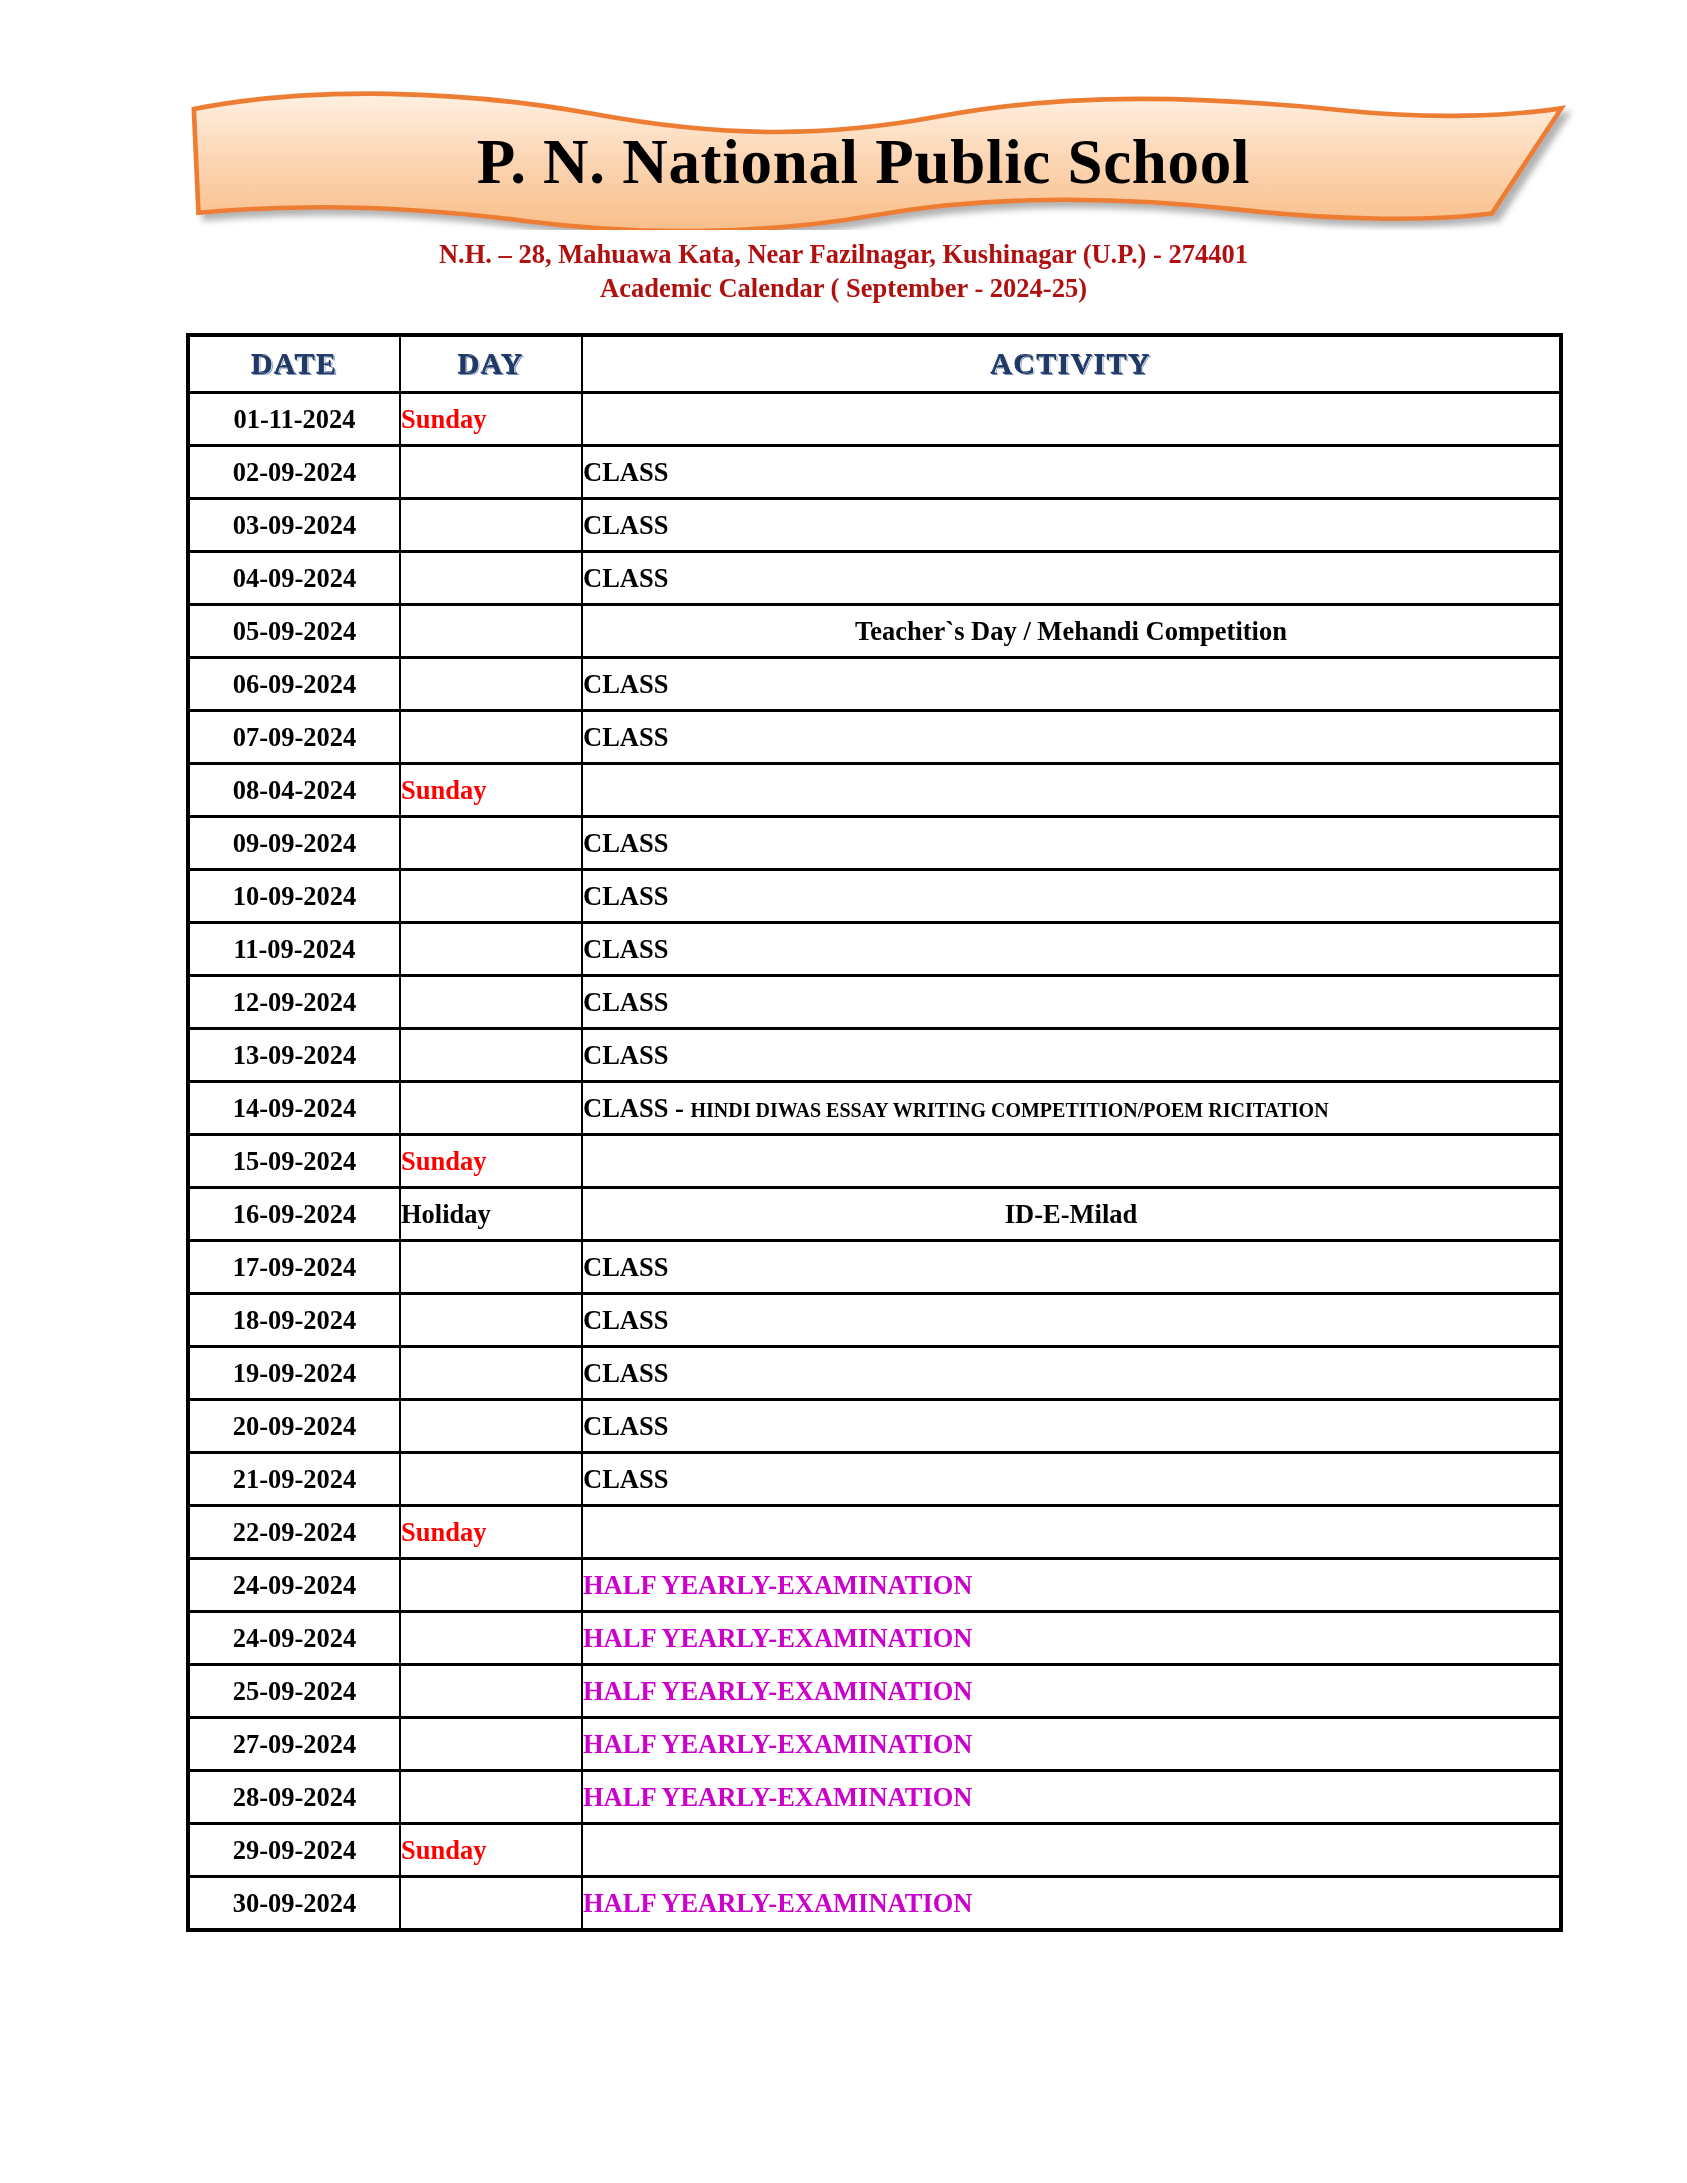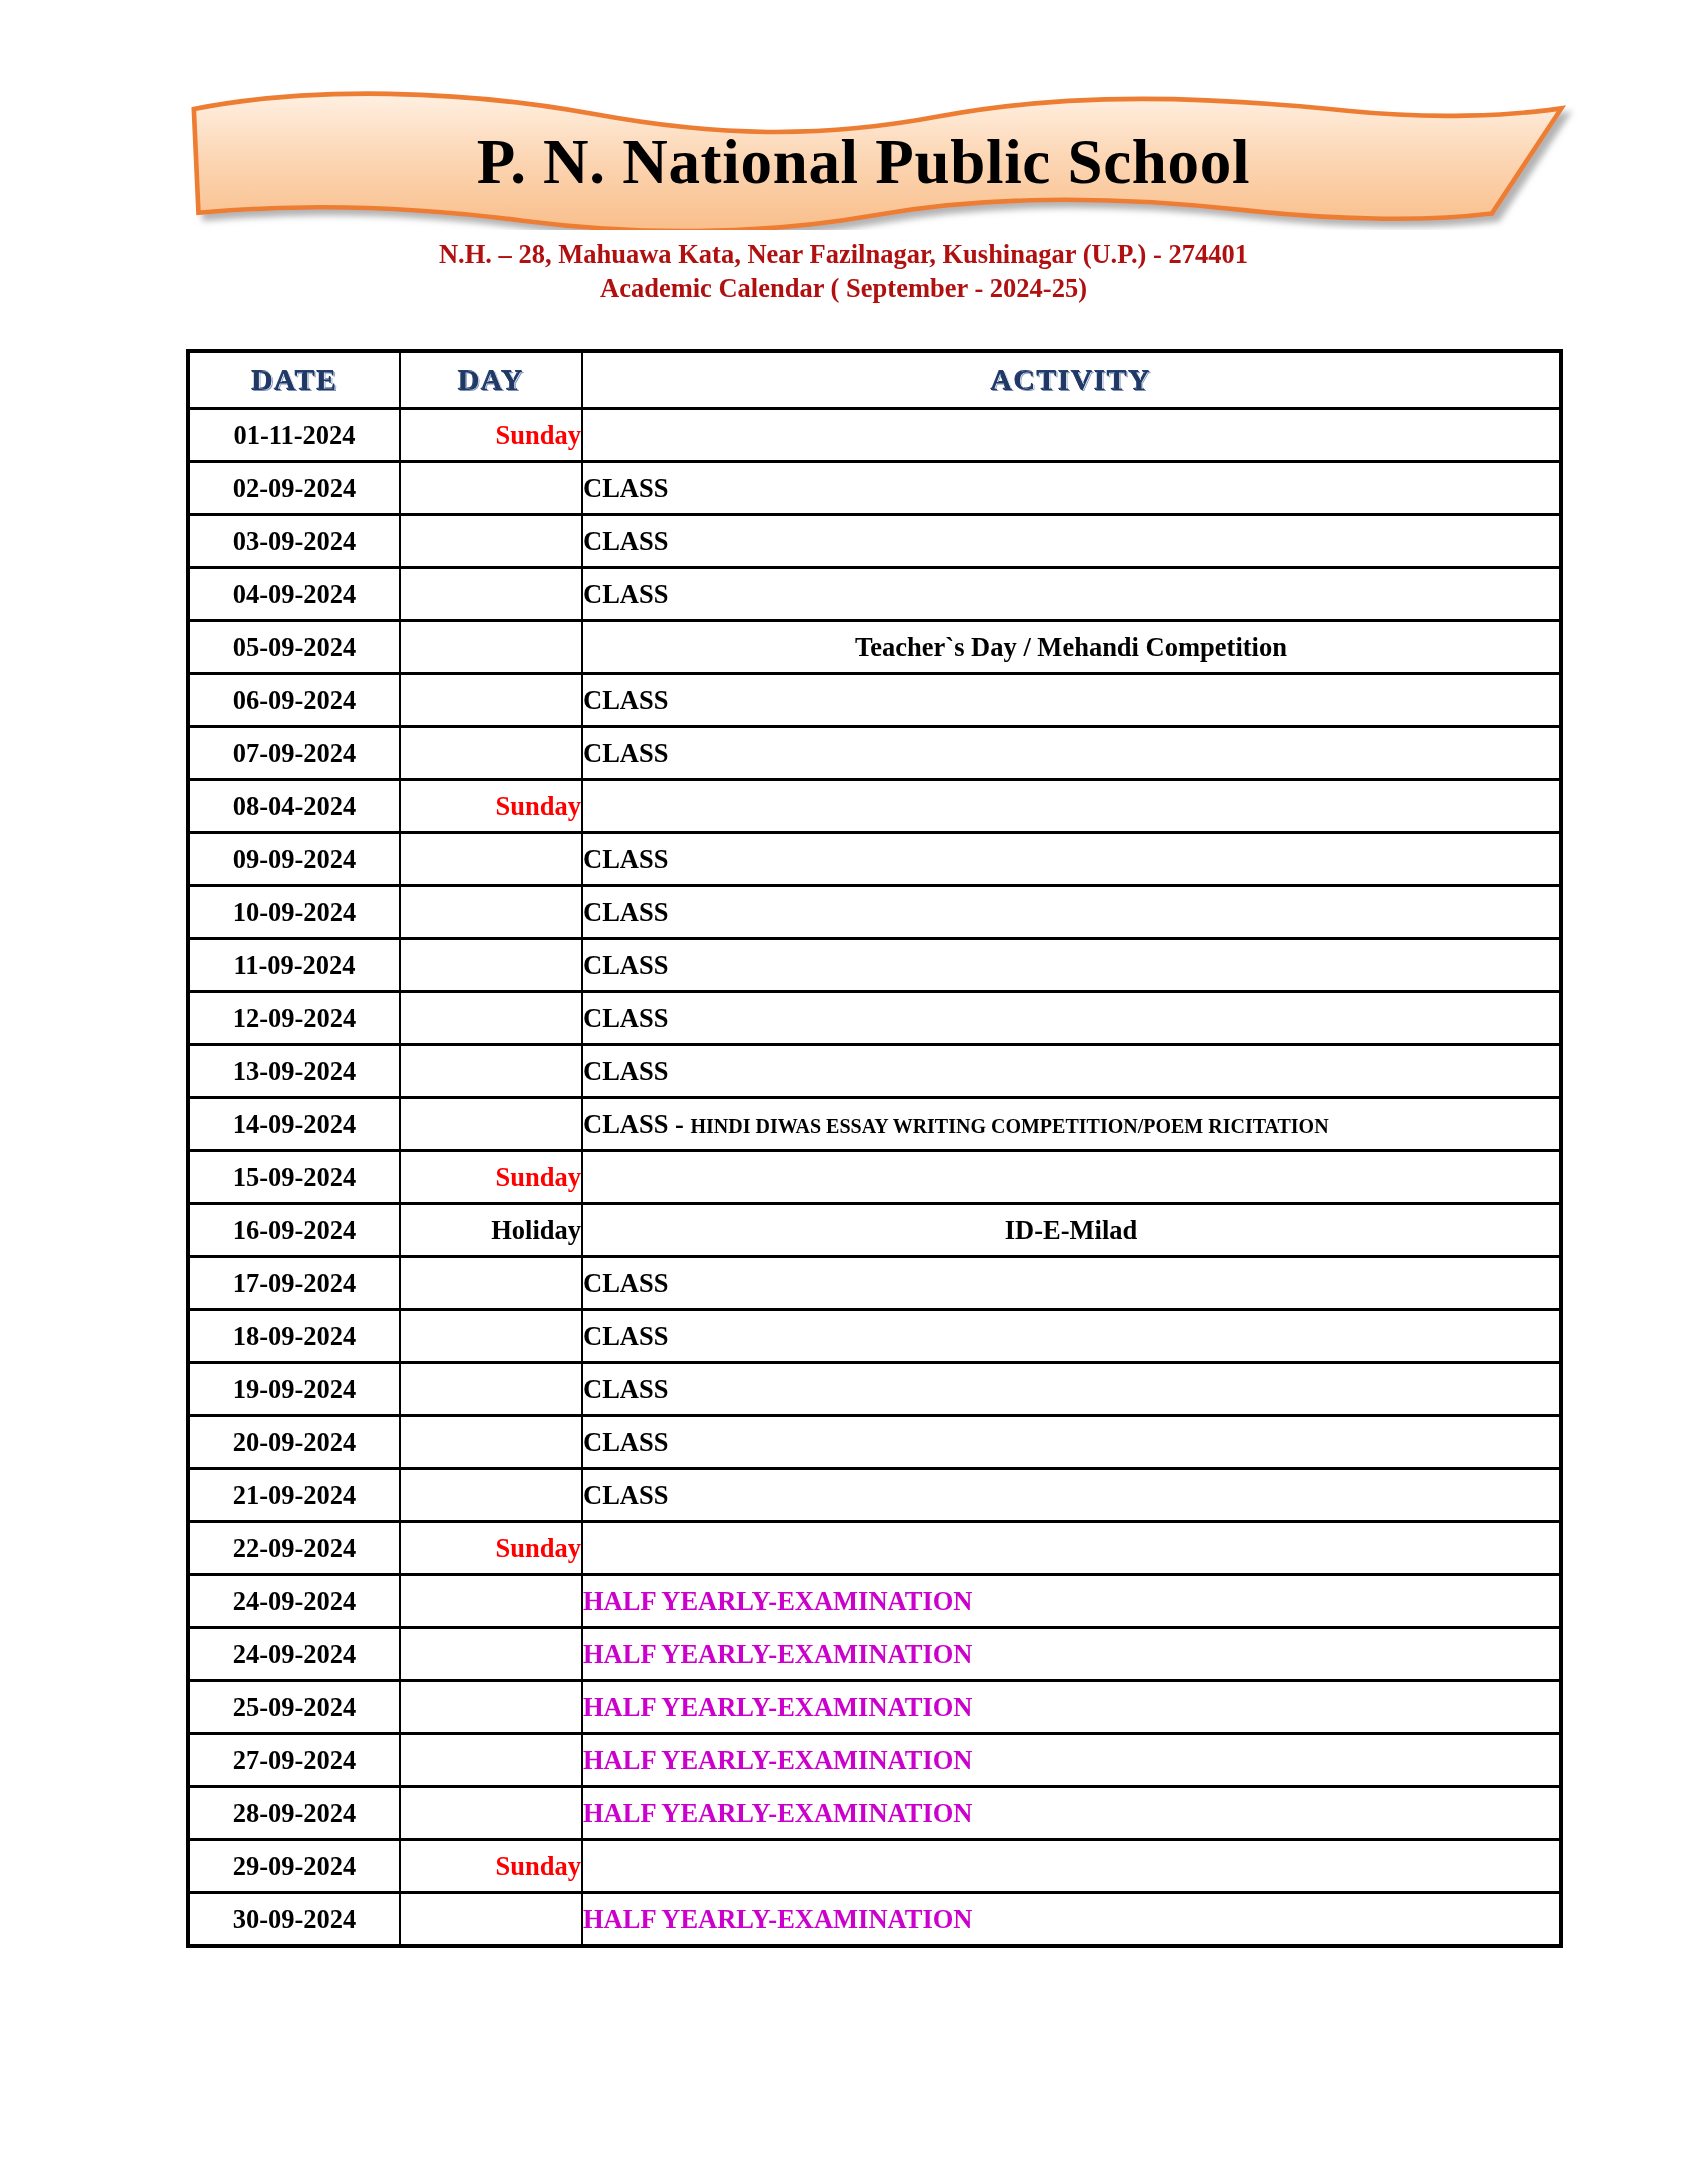--- a/index.html
+++ b/index.html
@@ -72,21 +72,20 @@
 
   
   #calendar-table {
     position: absolute;
     left: 186px;
     top: 333px;
     width: 1372px;
     border-collapse: collapse;
     table-layout: fixed;
     background: #404040;
-    margin-top: 16px;
   }
   #calendar-table col.c-date  { width: 212px; }
   #calendar-table col.c-day   { width: 182px; }
   #calendar-table col.c-act   { width: 979px; }
 
   #calendar-table th,
   #calendar-table td {
     border: 1.3px solid #000000;
     padding: 0;
     vertical-align: middle;
@@ -130,21 +129,21 @@
   }
   .date-text {
     font-family: "Liberation Serif", serif;
     font-weight: bold;
     font-size: 26.5px;
     color: #000000;
     line-height: 1;
   }
 
   td.day-cell {
-    text-align: right;
+    text-align: left;
   }
   .day-text {
     font-family: "Liberation Serif", serif;
     font-weight: bold;
     font-size: 26.5px;
     line-height: 1;
   }
   .day-sunday { color: #FF0000; }
   .day-holiday { color: #000000; }
 

